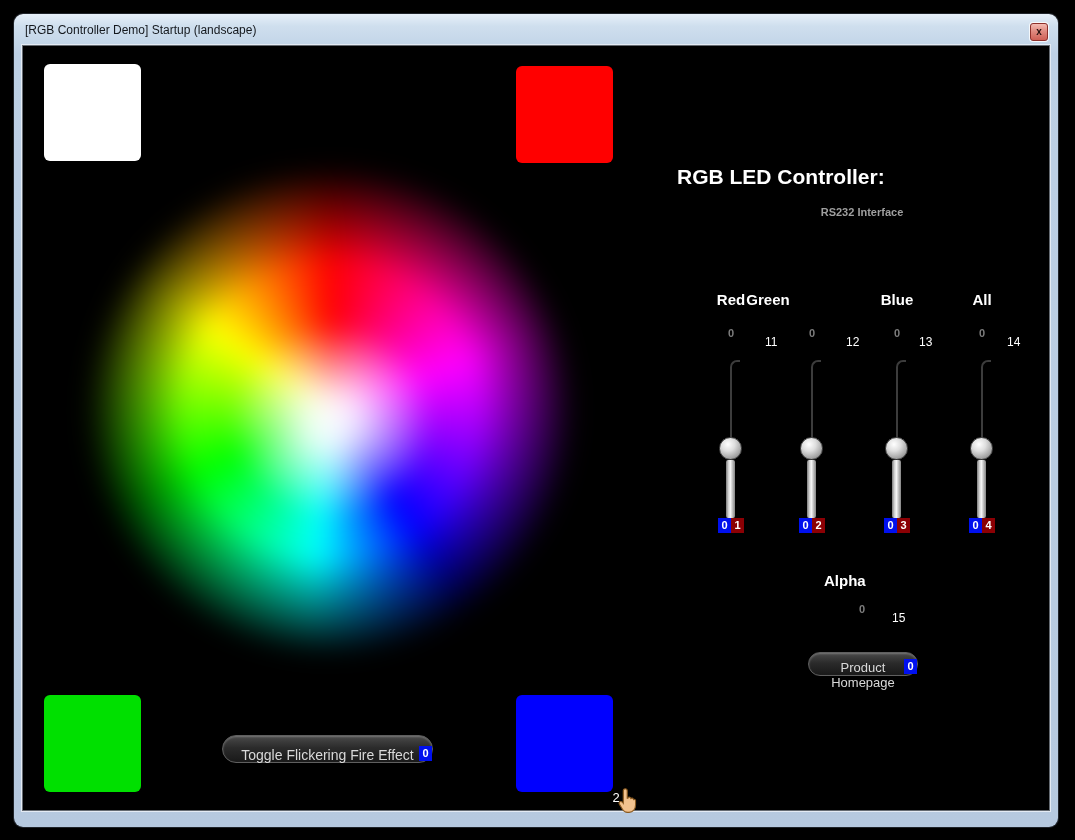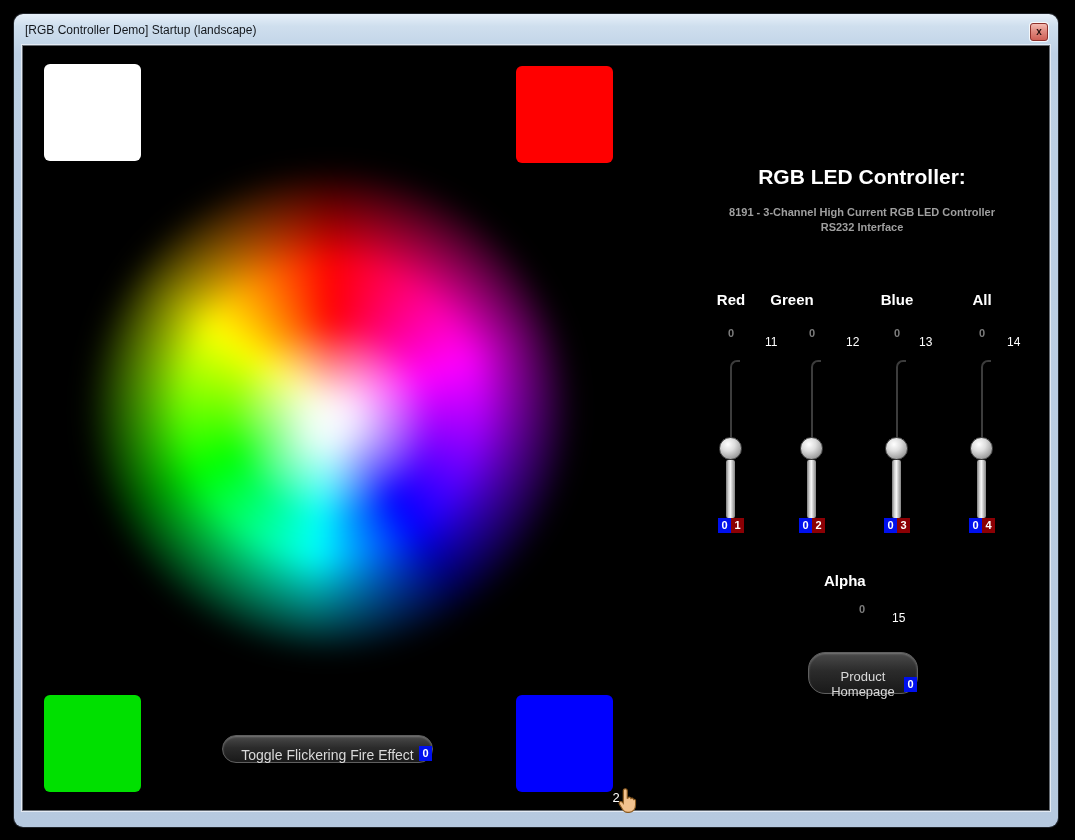--- a/index.html
+++ b/index.html
@@ -19,21 +19,21 @@
   .swatch-white{left:21px;top:18px;background:#ffffff;}
   .swatch-red{left:493px;top:20px;background:#ff0000;}
   .swatch-green{left:21px;top:649px;background:#00e000;}
   .swatch-blue{left:493px;top:649px;background:#0000ff;}
   .wheel{position:absolute;left:55px;top:112px;width:505px;height:505px;border-radius:50%;
     background:
       radial-gradient(closest-side,rgba(0,0,0,0) 58%,rgba(0,0,0,.55) 80%,#000 97%),
       radial-gradient(closest-side at 50% 52%,#ffffff 0%,rgba(255,255,255,.9) 10%,rgba(255,255,255,0) 40%),
       conic-gradient(from 0deg at 50% 50%,#ff0000 0deg,#ff00ff 70deg,#0000ff 145deg,#00ffff 185deg,#00ff00 245deg,#ffff00 305deg,#ff0000 360deg);
     filter:blur(12px);}
-  .heading{position:absolute;left:654px;top:119px;width:370px;text-align:center;
+  .heading{position:absolute;left:654px;top:119px;width:370px;
     color:#fff;font-size:21px;font-weight:bold;}
   .subtitle{position:absolute;left:654px;top:159px;width:370px;text-align:center;
     color:#9f9f9f;font-size:11px;font-weight:bold;line-height:15px;}
   .col-label{position:absolute;top:245px;width:80px;text-align:center;color:#fff;
     font-size:15px;font-weight:bold;}
   .gray-val{position:absolute;top:281px;width:80px;text-align:center;color:#7d7d7d;
     font-size:11px;font-weight:bold;}
   .tag-num{position:absolute;top:289px;width:32px;color:#fff;font-size:12px;margin-left:12px;}
   .slider{position:absolute;top:314px;width:50px;height:175px;}
   .slider .track{position:absolute;left:24px;top:0;width:8px;height:80px;
@@ -50,22 +50,22 @@
   .badge-red{background:#8b0004;}
   .alpha-label{position:absolute;left:801px;top:526px;width:80px;
     color:#fff;font-size:15px;font-weight:bold;}
   .alpha-gray{position:absolute;left:799px;top:557px;width:80px;text-align:center;
     color:#7d7d7d;font-size:11px;font-weight:bold;}
   .alpha-tag{position:absolute;left:869px;top:565px;width:32px;color:#fff;font-size:12px;}
   .dark-btn{position:absolute;border:1px solid #5f5f5f;color:#d9d9d9;cursor:pointer;
     background:linear-gradient(#4a4a4a 0%,#2b2b2b 45%,#191919 100%);
     box-shadow:inset 0 1px 2px rgba(255,255,255,.25),0 2px 5px rgba(0,0,0,.9);
     text-align:center;box-sizing:border-box;}
-  .btn-product{left:785px;top:606px;width:110px;height:42px;border-radius:17px;
-    font-size:13px;line-height:15px;padding-top:16px;}
+  .btn-product{left:785px;top:606px;width:110px;height:24px;border-radius:17px;
+    font-size:13px;line-height:15px;padding-top:7px;}
   .btn-toggle{left:199px;top:689px;width:211px;height:28px;border-radius:19px;
     font-size:14px;line-height:38px;}
   .btn-badge{position:absolute;right:0;bottom:1px;}
   .cursor-tag{position:absolute;left:578px;top:744px;width:30px;text-align:center;
     color:#fff;font-size:13px;}
   .cursor-hand{position:absolute;left:594px;top:741px;}
 </style>
 </head>
 <body>
 
@@ -81,26 +81,25 @@
 
     <div class="swatch swatch-white"></div>
     <div class="swatch swatch-red"></div>
     <div class="swatch swatch-green"></div>
     <div class="swatch swatch-blue"></div>
 
     <div class="wheel"></div>
 
     <div class="heading">RGB LED Controller:</div>
     <div class="subtitle">
-      <div>8191 - 3-Channel High Current RGB LED Controller</div>
       <div>RS232 Interface</div>
     </div>
 
     <div class="col-label" style="left:668px">Red</div>
-    <div class="col-label" style="left:729px">Green</div>
+    <div class="col-label" style="left:705px">Green</div>
     <div class="col-label" style="left:834px">Blue</div>
     <div class="col-label" style="left:919px">All</div>
 
     <div class="gray-val" style="left:668px">0</div>
     <div class="gray-val" style="left:749px">0</div>
     <div class="gray-val" style="left:834px">0</div>
     <div class="gray-val" style="left:919px">0</div>
 
     <div class="tag-num" style="left:730px">11</div>
     <div class="tag-num" style="left:811px">12</div>

